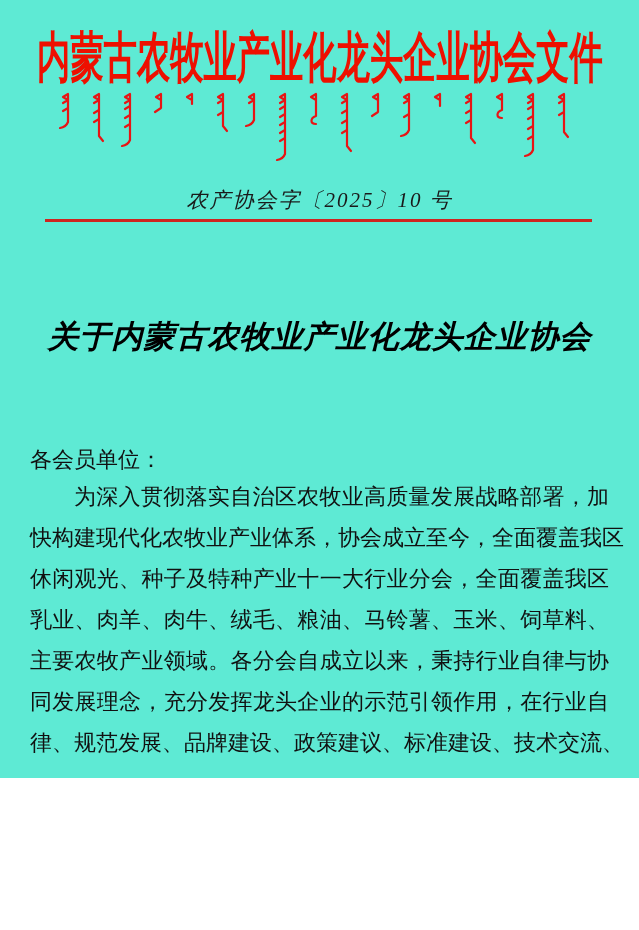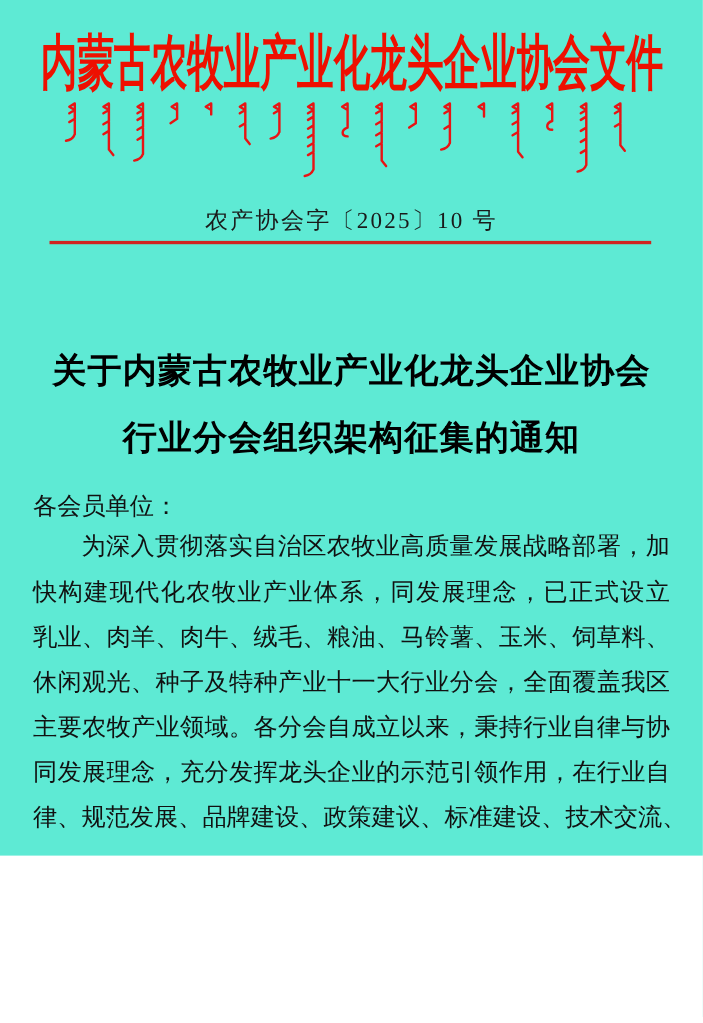--- a/index.html
+++ b/index.html
@@ -57,20 +57,21 @@
   
   .doc-number {
     position: absolute;
     top: 186px;
     left: 0;
     right: 0;
     text-align: center;
     font-size: 21px;
     letter-spacing: 2px;
     color: #1a1a1a;
+    font-style: italic;
   }
 
   
   .red-rule {
     position: absolute;
     top: 219px;
     left: 45px;
     width: 547px;
     height: 3px;
     background: #cf2420;
@@ -84,20 +85,21 @@
     right: 0;
     text-align: center;
     font-weight: bold;
     font-size: 31px;
     color: #000000;
   }
   .doc-title .t-line {
     line-height: 61px;
     white-space: nowrap;
     letter-spacing: 1px;
+    font-style: italic;
   }
 
   
   .salutation {
     position: absolute;
     top: 444px;
     left: 30px;
     font-size: 22px;
     line-height: 32px;
     color: #111111;
@@ -153,28 +155,27 @@
     <path d="M533 8 l-5 3 l5 3 l-5 3 M533 8 V64 M533 20 l-5 3 M533 30 l-5 3 M533 40 l-5 3 M533 50 l-5 3 M533 64 q-2 5 -8 6"></path>
     <path d="M564 8 l-5 3 l5 3 l-5 3 M564 8 V46 M564 26 l-5 3 M564 46 l4 5"></path>
   </svg>
 
   <div class="doc-number">农产协会字〔2025〕10 号</div>
 
   <div class="red-rule"></div>
 
   <div class="doc-title">
     <div class="t-line">关于内蒙古农牧业产业化龙头企业协会</div>
-    <div class="t-line">行业分会组织架构征集的通知</div>
   </div>
 
   <div class="salutation">各会员单位：</div>
 
   <div class="body-block">
     <div class="line indent">为深入贯彻落实自治区农牧业高质量发展战略部署，加</div>
-    <div class="line">快构建现代化农牧业产业体系，同发展理念，已正式设立</div>
+    <div class="line">快构建现代化农牧业产业体系，协会成立至今，全面覆盖我区</div>
+    <div class="line">休闲观光、种子及特种产业十一大行业分会，全面覆盖我区</div>
     <div class="line">乳业、肉羊、肉牛、绒毛、粮油、马铃薯、玉米、饲草料、</div>
-    <div class="line">休闲观光、种子及特种产业十一大行业分会，全面覆盖我区</div>
     <div class="line">主要农牧产业领域。各分会自成立以来，秉持行业自律与协</div>
     <div class="line">同发展理念，充分发挥龙头企业的示范引领作用，在行业自</div>
     <div class="line">律、规范发展、品牌建设、政策建议、标准建设、技术交流、</div>
   </div>
 
 </div>
 
 </body></html>

